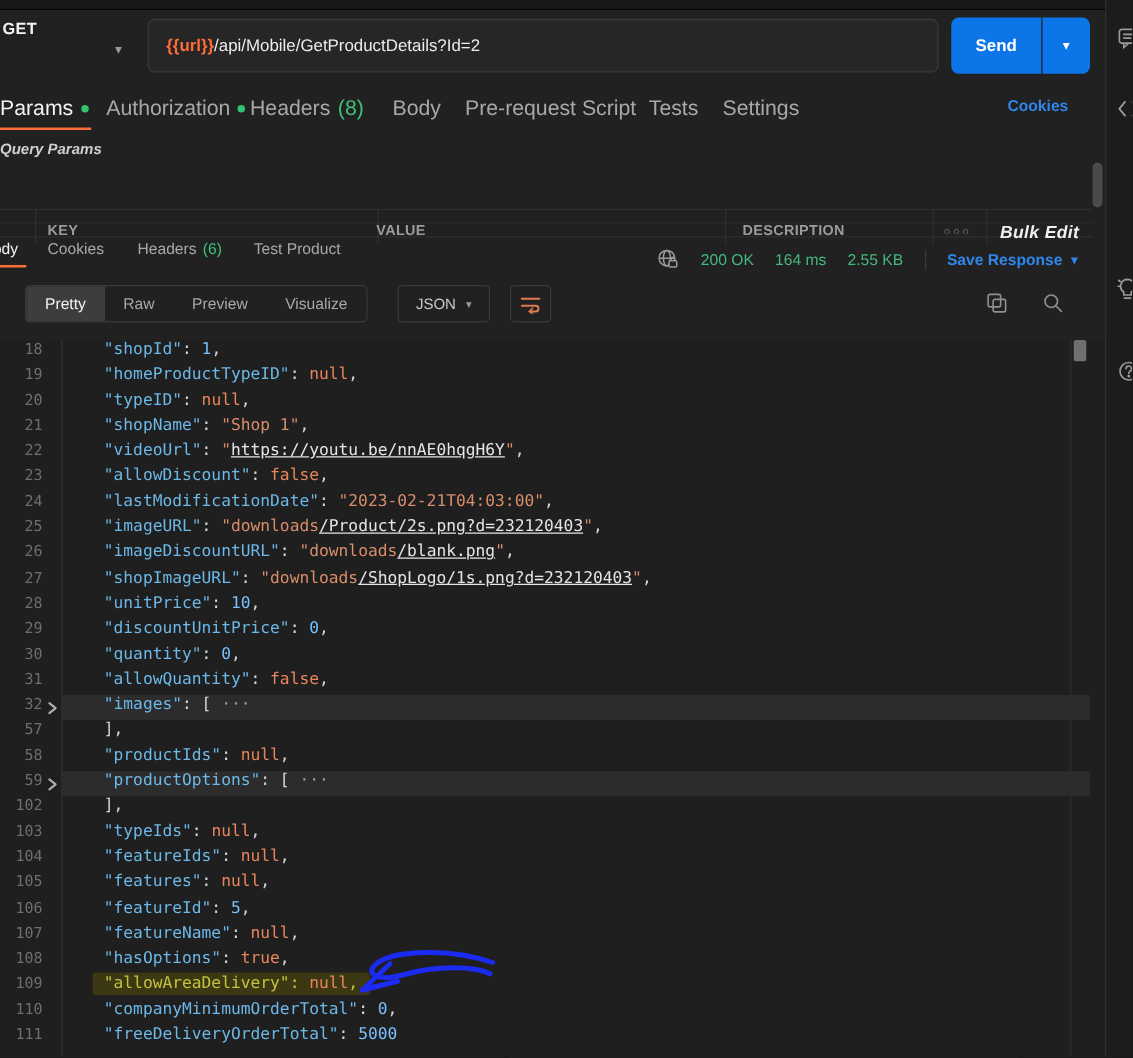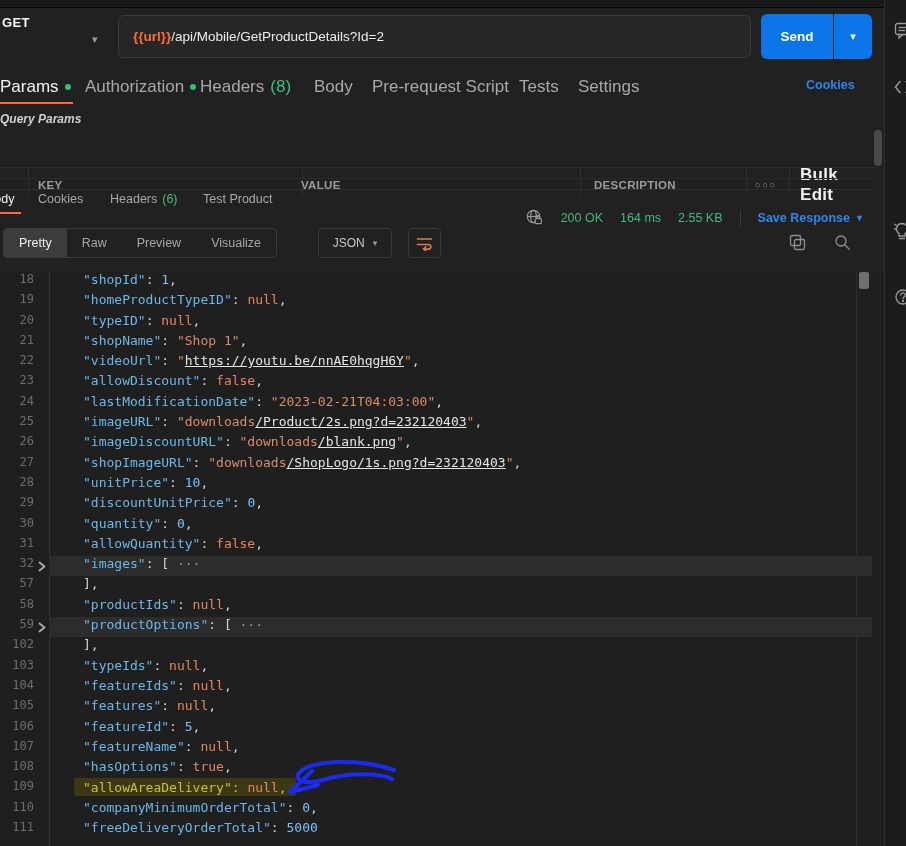--- a/index.html
+++ b/index.html
@@ -43,38 +43,38 @@
   #cookies-link { left:806px; top:78px; font-size:12.5px; font-weight:bold; color:#2f86eb; cursor:pointer; }
 
   
   #qp-title { left:0; top:112px; font-size:12px; font-weight:bold; color:#cfcfcf;font-style:italic; }
   #qp-table { left:0; top:139px; width:874px; height:23px; border-top:1px solid #2f2f2f; border-bottom:1px solid #2f2f2f;margin-top:28px; }
   .qp-col-line { position:absolute; top:0; bottom:-6px; width:1px; background:#2f2f2f; }
   .qp-head { position:absolute; top:0; height:33px; display:flex; align-items:center;
     font-size:11.5px; font-weight:bold; color:#9b9b9b; letter-spacing:.3px; }
   #qp-subline { left:0; top:178px; width:874px; height:1px; background:#2a2a2a; }
   #qp-more { color:#8f8f8f; font-size:9px; letter-spacing:2px; cursor:pointer; }
-  #qp-bulk { color:#f0f0f0; font-size:17px; font-weight:bold; cursor:pointer; }
+  #qp-bulk { color:#f0f0f0; font-size:14px; font-weight:bold; cursor:pointer;font-style:italic; }
 
   
   #response-tabs-clip { left:0; top:185px; width:420px; height:30px; overflow:hidden; }
   .resp-tab { position:absolute; top:0; height:28px; display:flex; align-items:center; gap:5px;
     font-size:12.5px; color:#a8a8a8; cursor:pointer; white-space:nowrap; }
   .resp-tab.active { color:#f2f2f2; }
   .resp-tab .count { color:#3ec078; }
   #body-underline { left:0; top:212px; width:21px; height:2px; background:#ff6c37; }
-  #resp-meta { top:208px; right:44px; display:flex; align-items:center; gap:17px; font-size:12.5px; }
+  #resp-meta { top:198px; right:44px; display:flex; align-items:center; gap:17px; font-size:12.5px; }
   #resp-meta .green { color:#45b87d; }
   #meta-divider { width:1px; height:16px; background:#3a3a3a; }
   #save-response { color:#2f86eb; font-weight:bold; cursor:pointer; display:flex; align-items:center; gap:7px; }
   #save-chevron { font-size:10px; }
   #globe-icon svg { display:block; }
 
   
-  #views-group { left:3px; top:228px; height:30px; border:1px solid #3a3a3a; border-radius:4px;
+  #views-group { left:20px; top:228px; height:30px; border:1px solid #3a3a3a; border-radius:4px;
     display:flex; align-items:stretch; overflow:hidden; }
   .view-seg { display:flex; align-items:center; padding:0 15px; font-size:12.5px; color:#a8a8a8; cursor:pointer; }
   .view-seg.active { background:#3d3d3d; color:#f2f2f2; }
   #format-dd { left:318px; top:228px; width:74px; height:30px; border:1px solid #3a3a3a; border-radius:4px;
     display:flex; align-items:center; justify-content:center; gap:8px; font-size:12px; color:#c9c9c9; cursor:pointer; }
   #format-dd .chev { font-size:9px; color:#9a9a9a; }
   #wrap-btn { left:408px; top:228px; width:33px; height:30px; border:1px solid #3a3a3a; border-radius:4px;
     display:flex; align-items:center; justify-content:center; cursor:pointer; }
   #copy-btn { left:789px; top:234px; cursor:pointer; }
   #search-btn { left:834px; top:234px; cursor:pointer; }

